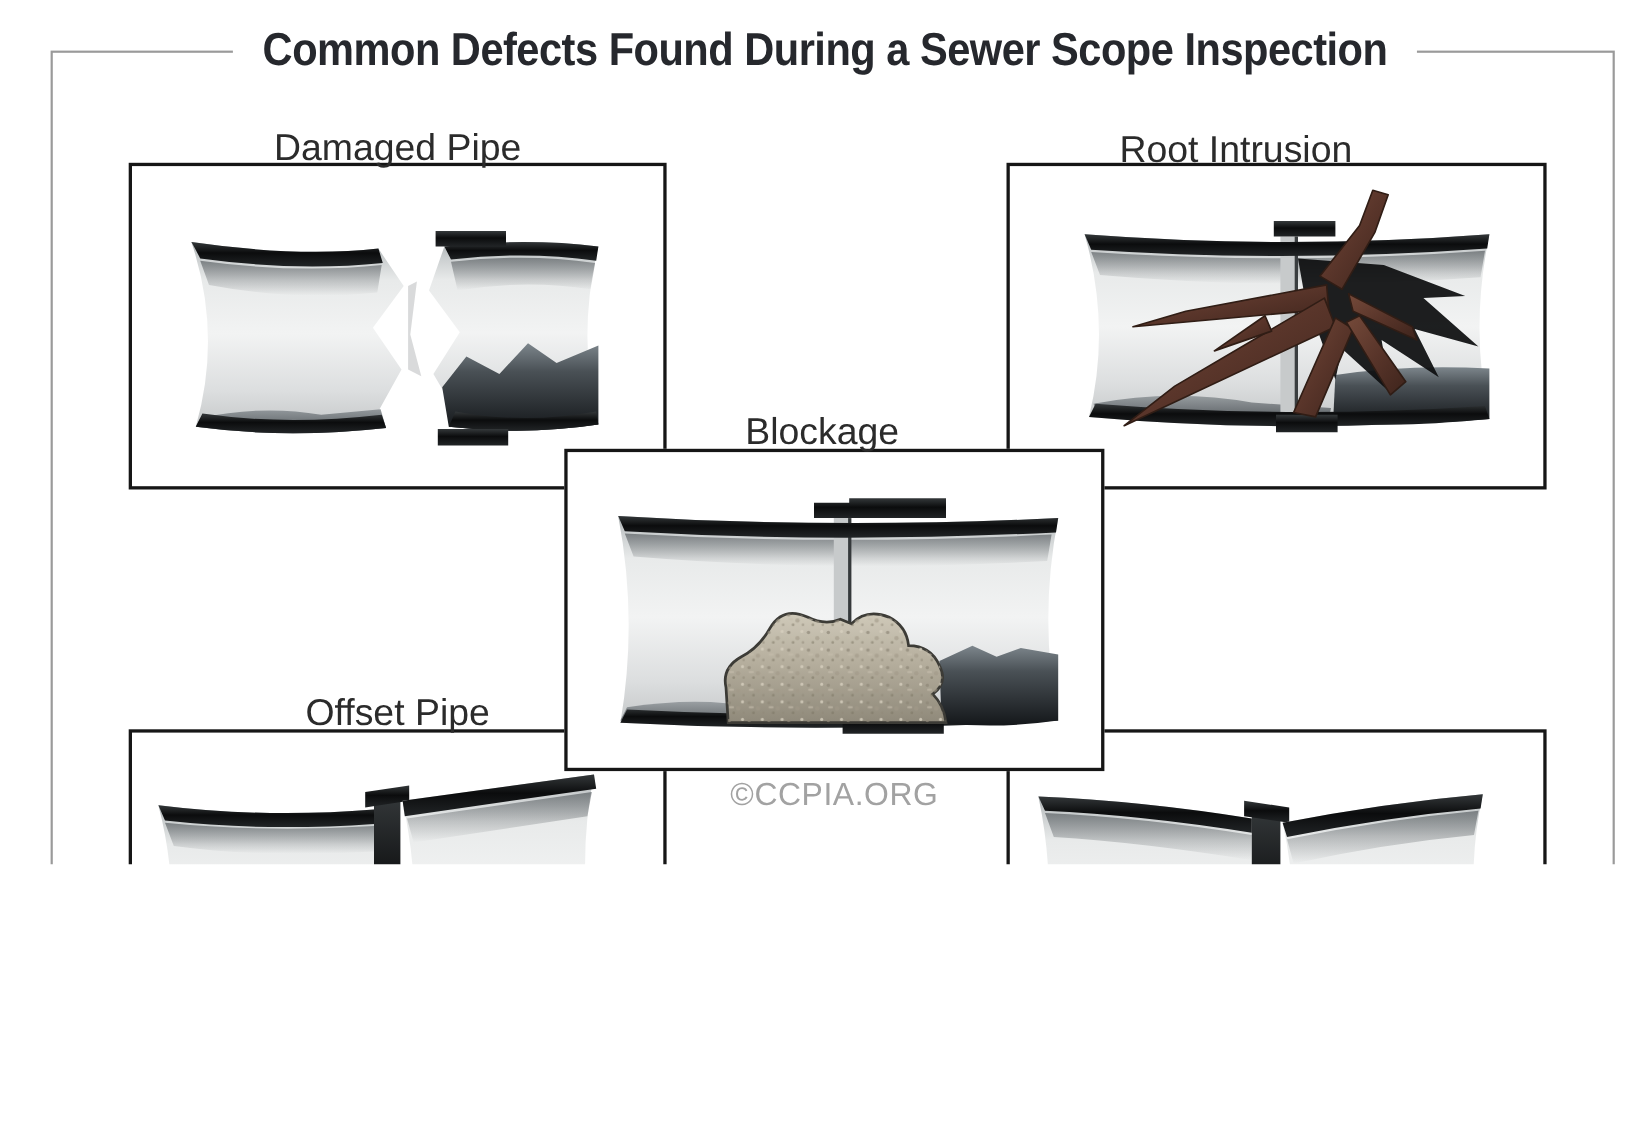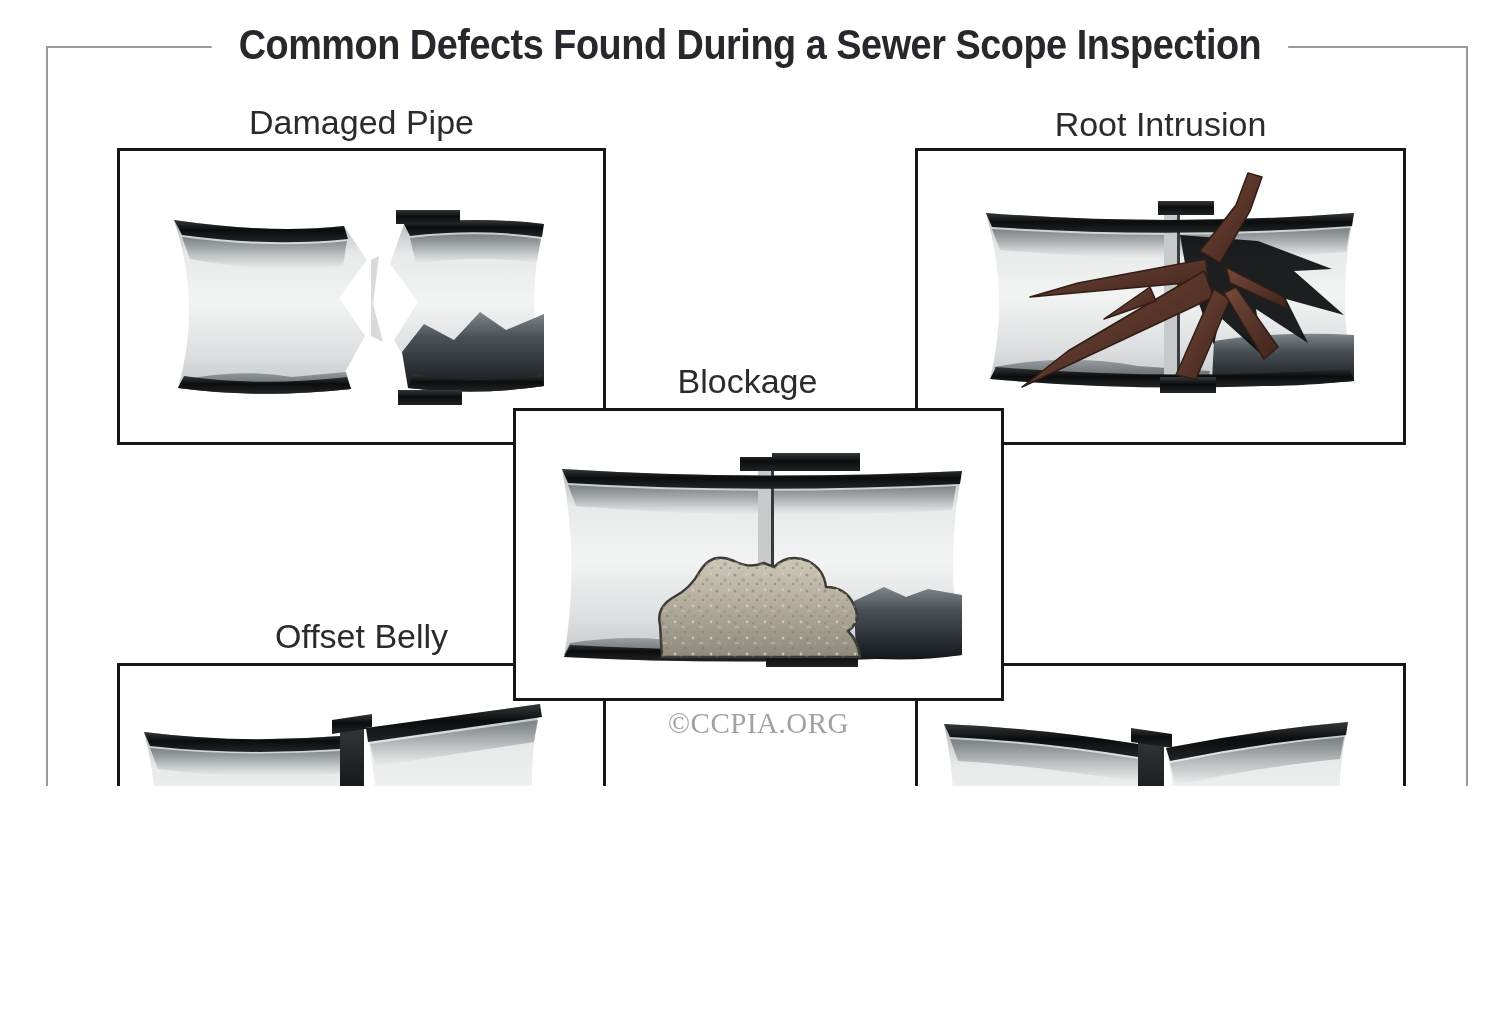--- a/index.html
+++ b/index.html
@@ -22,30 +22,30 @@
     position:absolute;background:#ffffff;border:3px solid #161616;box-sizing:border-box;
   }
   .panel svg{position:absolute;left:0;top:0;width:100%;height:100%;display:block;}
   #p-damaged{left:117px;top:148px;width:489px;height:297px;z-index:1;}
   #p-root   {left:915px;top:148px;width:491px;height:297px;z-index:1;}
   #p-blockage{left:513px;top:408px;width:491px;height:293px;z-index:3;}
   #p-offset {left:117px;top:663px;width:489px;height:295px;z-index:1;}
   #p-belly  {left:915px;top:663px;width:491px;height:295px;z-index:1;}
   .panel-label{
     position:absolute;text-align:center;font-size:34px;font-weight:400;color:#2b2b2b;
-    z-index:2;white-space:nowrap;
+    z-index:2;white-space:nowrap;margin-top:12px;
   }
   #l-damaged{left:117px;width:489px;top:103px;}
-  #l-root   {left:915px;width:491px;top:105px;}
+  #l-root   {left:878px;width:491px;top:105px;}
   #l-blockage{left:502px;width:491px;top:362px;z-index:4;}
   #l-offset {left:117px;width:489px;top:617px;}
   #l-belly  {left:915px;width:491px;top:623px;}
   .watermark{
     position:absolute;left:513px;width:491px;top:707px;text-align:center;
-    font-size:29px;color:#a2a2a2;letter-spacing:0.5px;z-index:4;font-family:Liberation Serif, serif;
+    font-size:29px;color:#a2a2a2;letter-spacing:0.5px;z-index:4;
   }
 </style>
 </head>
 <body>
 
 <div class="stage">
 
   <svg width="0" height="0" style="position:absolute" aria-hidden="true">
     <defs>
       <linearGradient id="gBody" x1="0" y1="0" x2="0" y2="1">
@@ -94,21 +94,21 @@
       </pattern>
     </defs>
   </svg>
 
   <div class="frame"></div>
   <div class="title">Common Defects Found During a Sewer Scope Inspection</div>
 
   <div class="panel-label" id="l-damaged">Damaged Pipe</div>
   <div class="panel-label" id="l-root">Root Intrusion</div>
   <div class="panel-label" id="l-blockage">Blockage</div>
-  <div class="panel-label" id="l-offset">Offset Belly</div>
+  <div class="panel-label" id="l-offset">Offset Pipe</div>
 
   <div class="panel" id="p-damaged">
     <svg viewBox="0 0 483 291">
       <g>
         <path d="M 54 69 Q 150 83 224 75 L 247 109 L 219 147 L 245 185 L 225 221 L 231 238 Q 140 248 58 237 Q 82 153 54 69 Z" fill="url(#gBody)"></path>
         <path d="M 62 86 Q 150 98 227 90 L 223 115 Q 150 123 70 108 Z" fill="url(#gShadow)"></path>
         <path d="M 62 229 Q 118 217 172 226 L 226 221 L 231 238 Q 140 248 58 237 Z" fill="url(#gSed)" opacity="0.9"></path>
         <path d="M 54 69 Q 150 83 224 75 L 228 88 Q 150 96 62 84 Q 58 76 54 69 Z" fill="url(#gRim)"></path>
         <path d="M 58 237 Q 140 248 231 238 L 227 226 Q 140 236 64 225 Q 61 231 58 237 Z" fill="url(#gRim)"></path>
       </g>

